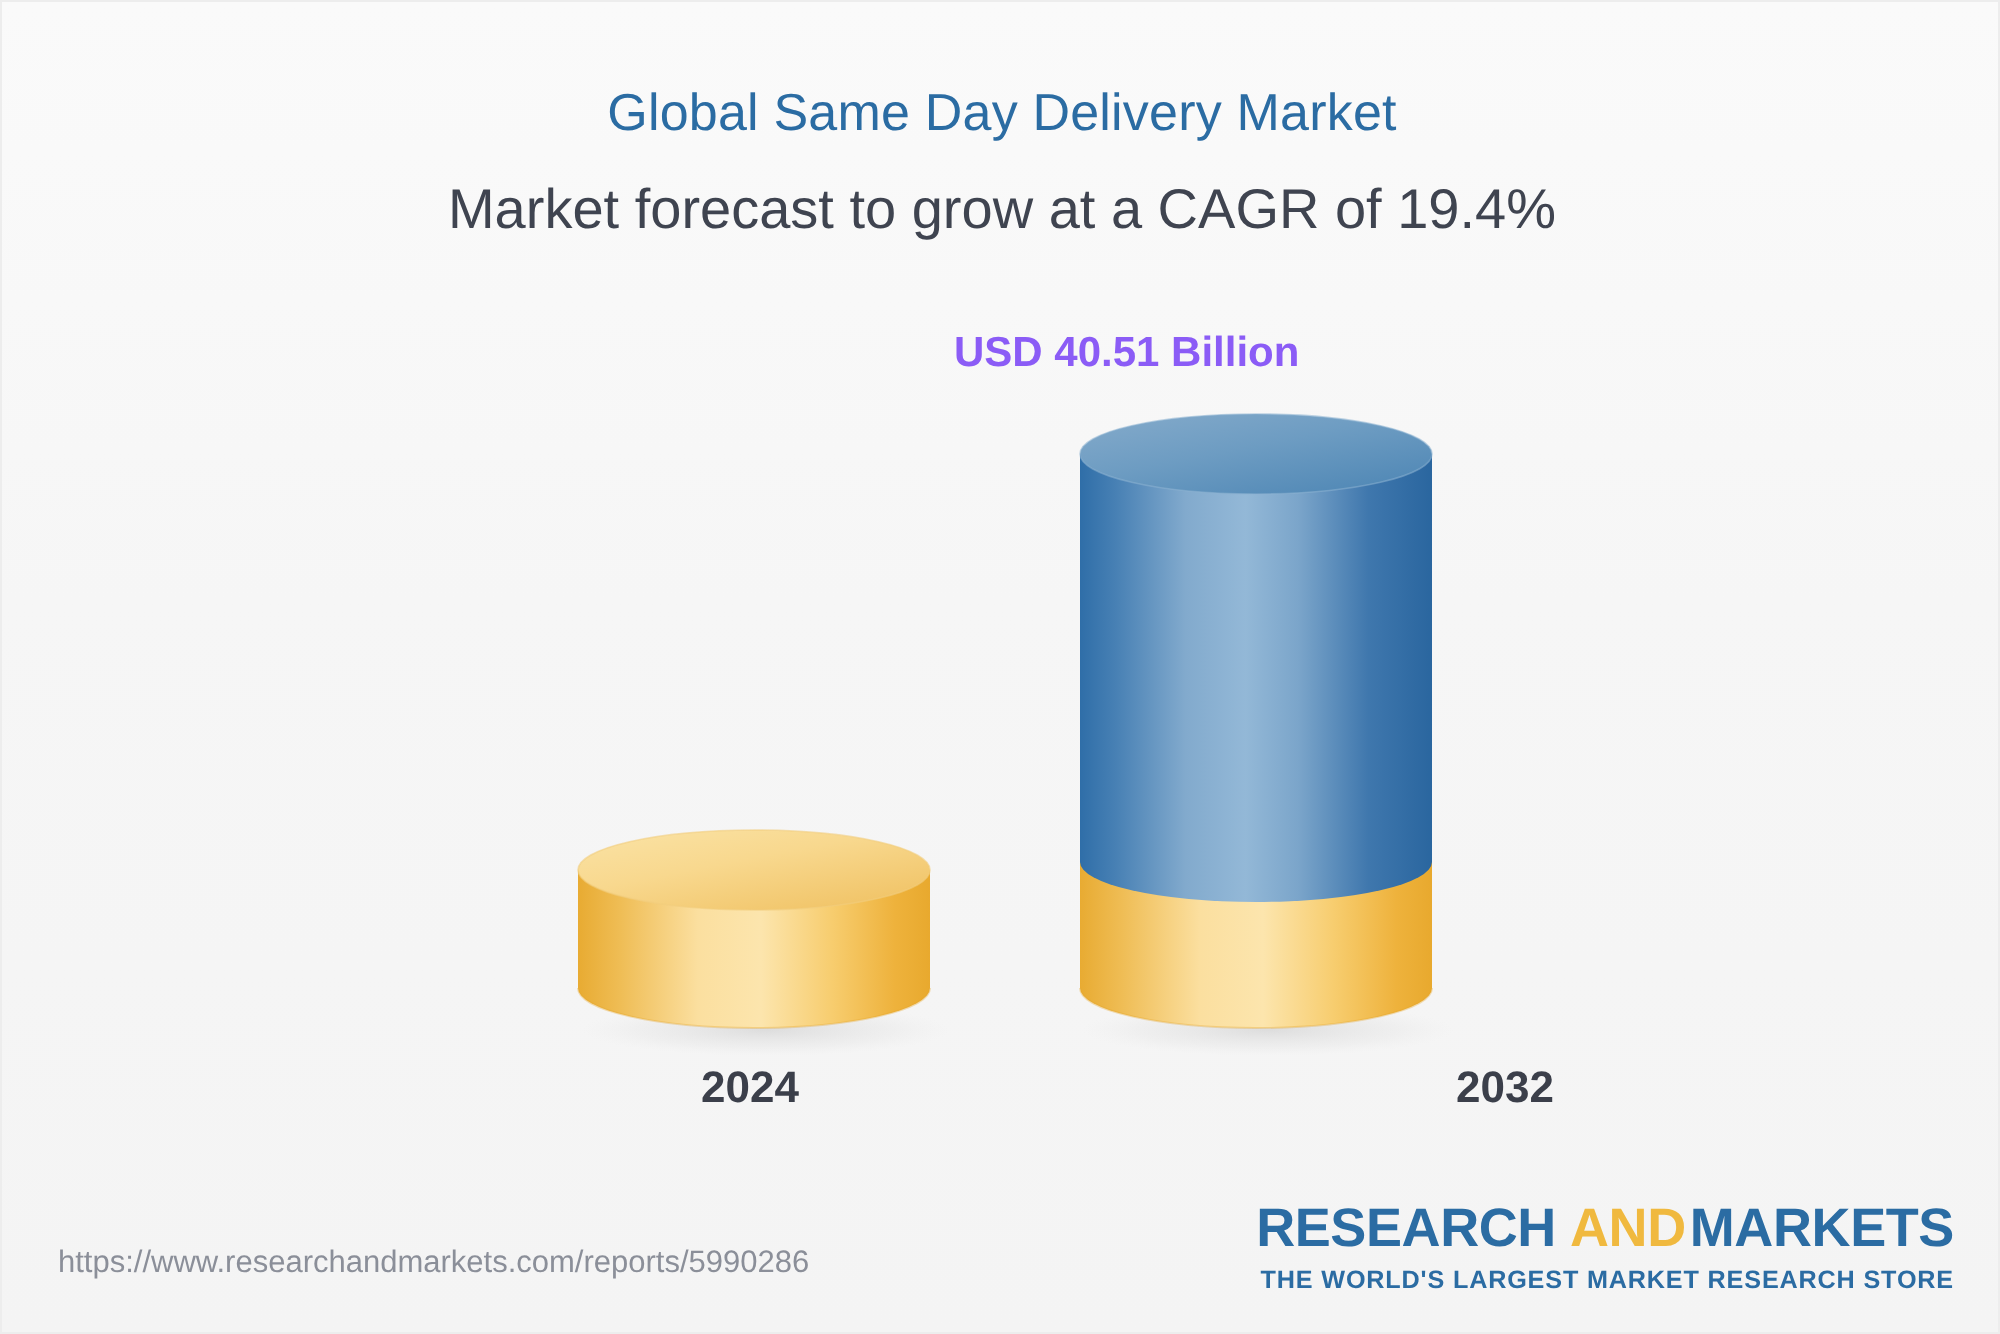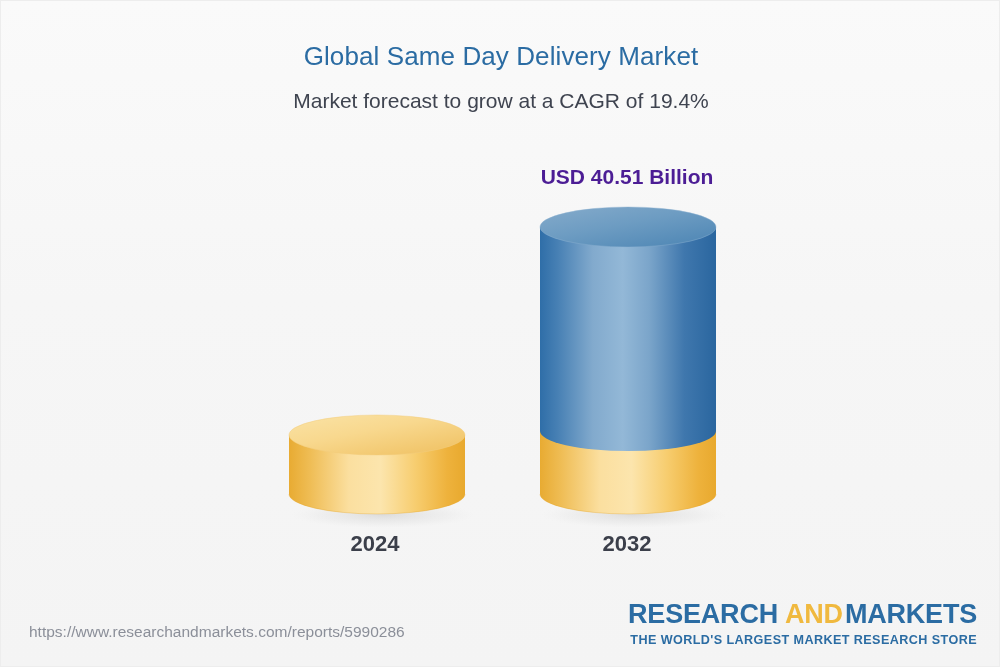--- a/index.html
+++ b/index.html
@@ -51,32 +51,31 @@
     font-weight: normal;
     color: #2b6ca3;
     letter-spacing: 0.1px;
   }
   .chart-subtitle {
     position: absolute;
     top: 88px;
     left: 0;
     width: 1000px;
     text-align: center;
-    font-size: 21px;
+    font-size: 28px;
     font-weight: normal;
     color: #3f4450;
   }
 
   
   .value-label {
     position: absolute;
-    text-align: center;
     font-size: 21px;
     font-weight: bold;
-    color: #4c1d95;
+    color: #8b5cf6;
     white-space: nowrap;
   }
   #value-2024 {
     left: 224px;
     top: 372px;
     width: 300px;
   }
   #value-2032 {
     left: 476px;
     top: 164px;
@@ -87,21 +86,21 @@
   .cat-label {
     position: absolute;
     text-align: center;
     font-size: 22px;
     font-weight: bold;
     color: #3b3f4a;
     top: 530px;
     width: 300px;
   }
   #cat-2024 { left: 224px; }
-  #cat-2032 { left: 476px; }
+  #cat-2032 { left: 476px; text-align: right; }
 
   
   .cyl {
     position: absolute;
   }
   .cyl svg { display: block; overflow: visible; }
 
   
   .source-url {
     position: absolute;

